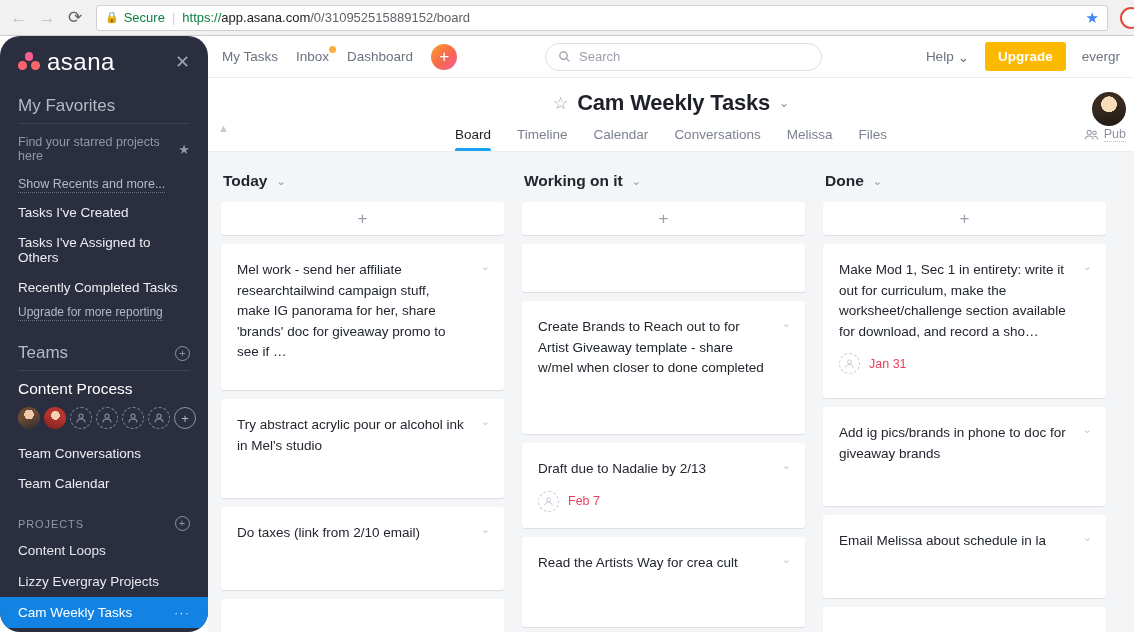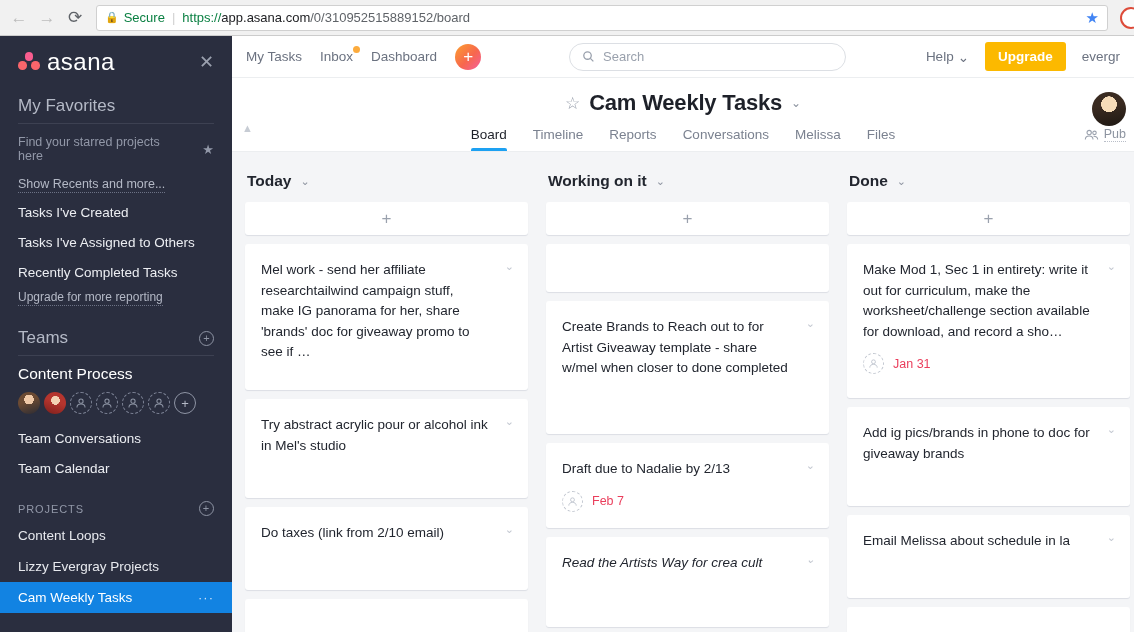--- a/index.html
+++ b/index.html
@@ -35,22 +35,22 @@
   .profile-chip {
     width:22px; height:22px; border-radius:50%; border:2px solid #dd4b39;
     flex:none; margin-left:6px; margin-right:-14px; background:#fff;
   }
 
   
   .app { display:flex; height:596px; }
 
   
   .sidebar {
-    width:232px; flex:none; background:#2a2e3f; color:#fff;
-    padding:0 18px; overflow:hidden; position:relative;
+    width:208px; flex:none; background:#2a2e3f; color:#fff;
+    padding:0 18px; overflow:hidden; position:relative;border-radius:20px;
   }
   .sidebar-head { display:flex; align-items:center; height:44px; margin-top:4px; }
   .logo-mark { width:22px; height:20px; position:relative; flex:none; margin-right:7px; }
   .logo-dot { position:absolute; border-radius:50%; }
   .logo-dot.top   { width:8.5px; height:8.5px; left:6.5px;  top:0px;  background:#f95d8f; }
   .logo-dot.left  { width:8.5px; height:8.5px; left:0px;    top:9px;  background:#f9656b; }
   .logo-dot.right { width:8.5px; height:8.5px; left:13px;   top:9px;  background:#f9656b; }
   .logo-word { font-size:24px; letter-spacing:.5px; color:#fff; font-weight:400; }
   .sb-close { margin-left:auto; color:#9aa0ae; font-size:18px; line-height:1; }
 
@@ -349,21 +349,21 @@
 
       <div class="project-title-row">
         <span class="title-star">☆</span>
         <span class="project-title">Cam Weekly Tasks</span>
         <span class="title-caret">⌄</span>
       </div>
 
       <div class="tabs">
         <span class="tab active">Board</span>
         <span class="tab">Timeline</span>
-        <span class="tab">Reports</span>
+        <span class="tab">Calendar</span>
         <span class="tab">Conversations</span>
         <span class="tab">Melissa</span>
         <span class="tab">Files</span>
 
         <span class="privacy">
           <svg viewBox="0 0 18 16" fill="none" stroke="#9aa1ad" stroke-width="1.3" style="width:15px;height:14px;">
             <circle cx="6.2" cy="5" r="2.6"></circle>
               <path d="M1.6 13.4c0-2.6 2-4.2 4.6-4.2s4.6 1.6 4.6 4.2"></path>
             <circle cx="12.6" cy="5.4" r="2.1"></circle>
               <path d="M11.4 9.5c3 0 5 1.5 5 3.9"></path>
@@ -416,21 +416,21 @@
             <div class="card-meta">
               <span class="meta-av">
                 <svg viewBox="0 0 16 16" fill="none" stroke="#c2c7d0" stroke-width="1.4">
                   <circle cx="8" cy="5.5" r="2.8"></circle>
                   <path d="M2.6 14c0-3 2.4-4.8 5.4-4.8S13.4 11 13.4 14"></path>
                 </svg>
               </span>
               <span class="due-date" style="color: rgb(234, 62, 92);">Feb 7</span>
             </div>
           </div>
-          <div class="card" style="min-height: 90px; font-style: italic;">
+          <div class="card" style="min-height: 90px;">
             <div class="card-text">Read the Artists Way for crea cult</div>
             <span class="card-caret">⌄</span>
           </div>
         </div>
         <div class="column">
           <div class="col-head">
             <span class="col-title">Done</span>
             <span class="col-caret">⌄</span>
           </div>
           <div class="add-card">+</div>

